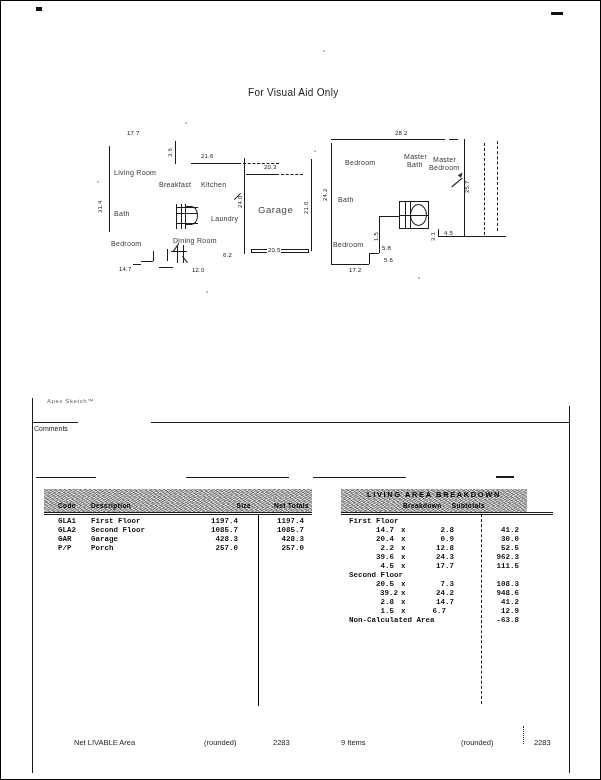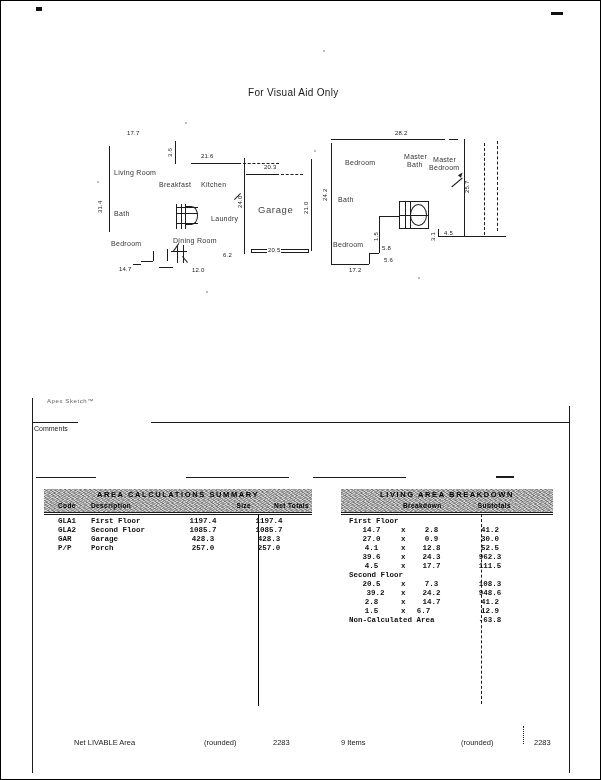--- a/index.html
+++ b/index.html
@@ -27,21 +27,21 @@
   .band{position:absolute;height:23px;color:#000;
         background:repeating-linear-gradient(37deg,rgba(0,0,0,.25) 0 1px,rgba(0,0,0,0) 1px 3px),
                    repeating-linear-gradient(-29deg,rgba(255,255,255,.55) 0 1px,rgba(0,0,0,0) 1px 2px),
                    #9d9d9d}
   .band .t{position:absolute;top:1px;left:0;right:0;text-align:center;font-weight:bold;
            font-size:7.5px;letter-spacing:1.6px}
   .band .c{position:absolute;top:13px;font-weight:bold;font-size:6.5px;letter-spacing:.4px}
   .mrow{position:absolute;height:9px;width:260px}
   .mrow span{position:absolute;top:0;font-family:"Liberation Mono",monospace;font-weight:bold;
              font-size:7.5px;color:#111;white-space:nowrap}
-  .num{text-align:center}
+  .num{text-align:right}
   .ftr{position:absolute;font-size:7.5px;color:#222;white-space:nowrap}
   .dot{position:absolute;width:2px;height:2px;background:#aaa;border-radius:50%}
   .mark{position:absolute;background:#111}
   .wbg{background:#fff;padding:0 1px;z-index:3}
 </style>
 </head>
 <body>
 
 <div class="page">
 
@@ -158,21 +158,20 @@
   <div class="hl" style="left:31px;top:421px;width:46px"></div>
   <div class="hl" style="left:150px;top:421px;width:419px"></div>
   <div class="comments" style="left:33px;top:424px">Comments</div>
 
   <div class="hl" style="left:35px;top:476px;width:60px"></div>
   <div class="hl" style="left:185px;top:476px;width:103px"></div>
   <div class="hl" style="left:312px;top:476px;width:93px"></div>
   <div class="hl" style="left:495px;top:475px;width:18px;border-top-width:2px"></div>
 
   <div class="band" style="left:43px;top:488px;width:268px">
-    <div class="t">AREA CALCULATIONS SUMMARY</div>
     <div class="c" style="left:14px">Code</div>
     <div class="c" style="left:47px">Description</div>
     <div class="c" style="right:61px">Size</div>
     <div class="c" style="right:3px">Net Totals</div>
   </div>
   <div class="hl" style="left:43px;top:511px;width:268px"></div>
   <div class="hl" style="left:43px;top:513px;width:268px"></div>
   <div class="vl" style="left:257px;top:513px;height:192px;border-left-color:#000"></div>
 
   <div class="mrow" style="left:57px;top:516px">
@@ -193,46 +192,46 @@
     <span class="num" style="left:110px;width:70px">428.3</span>
     <span class="num" style="left:176px;width:70px">428.3</span>
   </div>
   <div class="mrow" style="left:57px;top:543px">
     <span style="left:0">P/P</span>
     <span style="left:33px">Porch</span>
     <span class="num" style="left:110px;width:70px">257.0</span>
     <span class="num" style="left:176px;width:70px">257.0</span>
   </div>
 
-  <div class="band" style="left:340px;top:488px;width:212px">
+  <div class="band" style="left:340px;top:488px;width:186px">
     <div class="t">LIVING AREA BREAKDOWN</div>
     <div class="c" style="left:62px">Breakdown</div>
     <div class="c" style="right:42px">Subtotals</div>
   </div>
   <div class="hl" style="left:340px;top:511px;width:212px"></div>
   <div class="hl" style="left:340px;top:513px;width:212px"></div>
   <div class="vl vd" style="left:480px;top:513px;height:190px"></div>
 
   <div class="mrow" style="left:348px;top:516px">
     <span style="left:0">First Floor</span>
   </div>
   <div class="mrow" style="left:348px;top:525px">
     <span class="num" style="left:0;width:45px">14.7</span>
     <span style="left:52px">x</span>
     <span class="num" style="left:60px;width:45px">2.8</span>
     <span class="num" style="left:112px;width:58px">41.2</span>
   </div>
   <div class="mrow" style="left:348px;top:534px">
-    <span class="num" style="left:0;width:45px">27.0</span>
+    <span class="num" style="left:0;width:45px">20.4</span>
     <span style="left:52px">x</span>
     <span class="num" style="left:60px;width:45px">0.9</span>
     <span class="num" style="left:112px;width:58px">30.0</span>
   </div>
   <div class="mrow" style="left:348px;top:543px">
-    <span class="num" style="left:0;width:45px">4.1</span>
+    <span class="num" style="left:0;width:45px">2.2</span>
     <span style="left:52px">x</span>
     <span class="num" style="left:60px;width:45px">12.8</span>
     <span class="num" style="left:112px;width:58px">52.5</span>
   </div>
   <div class="mrow" style="left:348px;top:552px">
     <span class="num" style="left:0;width:45px">39.6</span>
     <span style="left:52px">x</span>
     <span class="num" style="left:60px;width:45px">24.3</span>
     <span class="num" style="left:112px;width:58px">962.3</span>
   </div>

